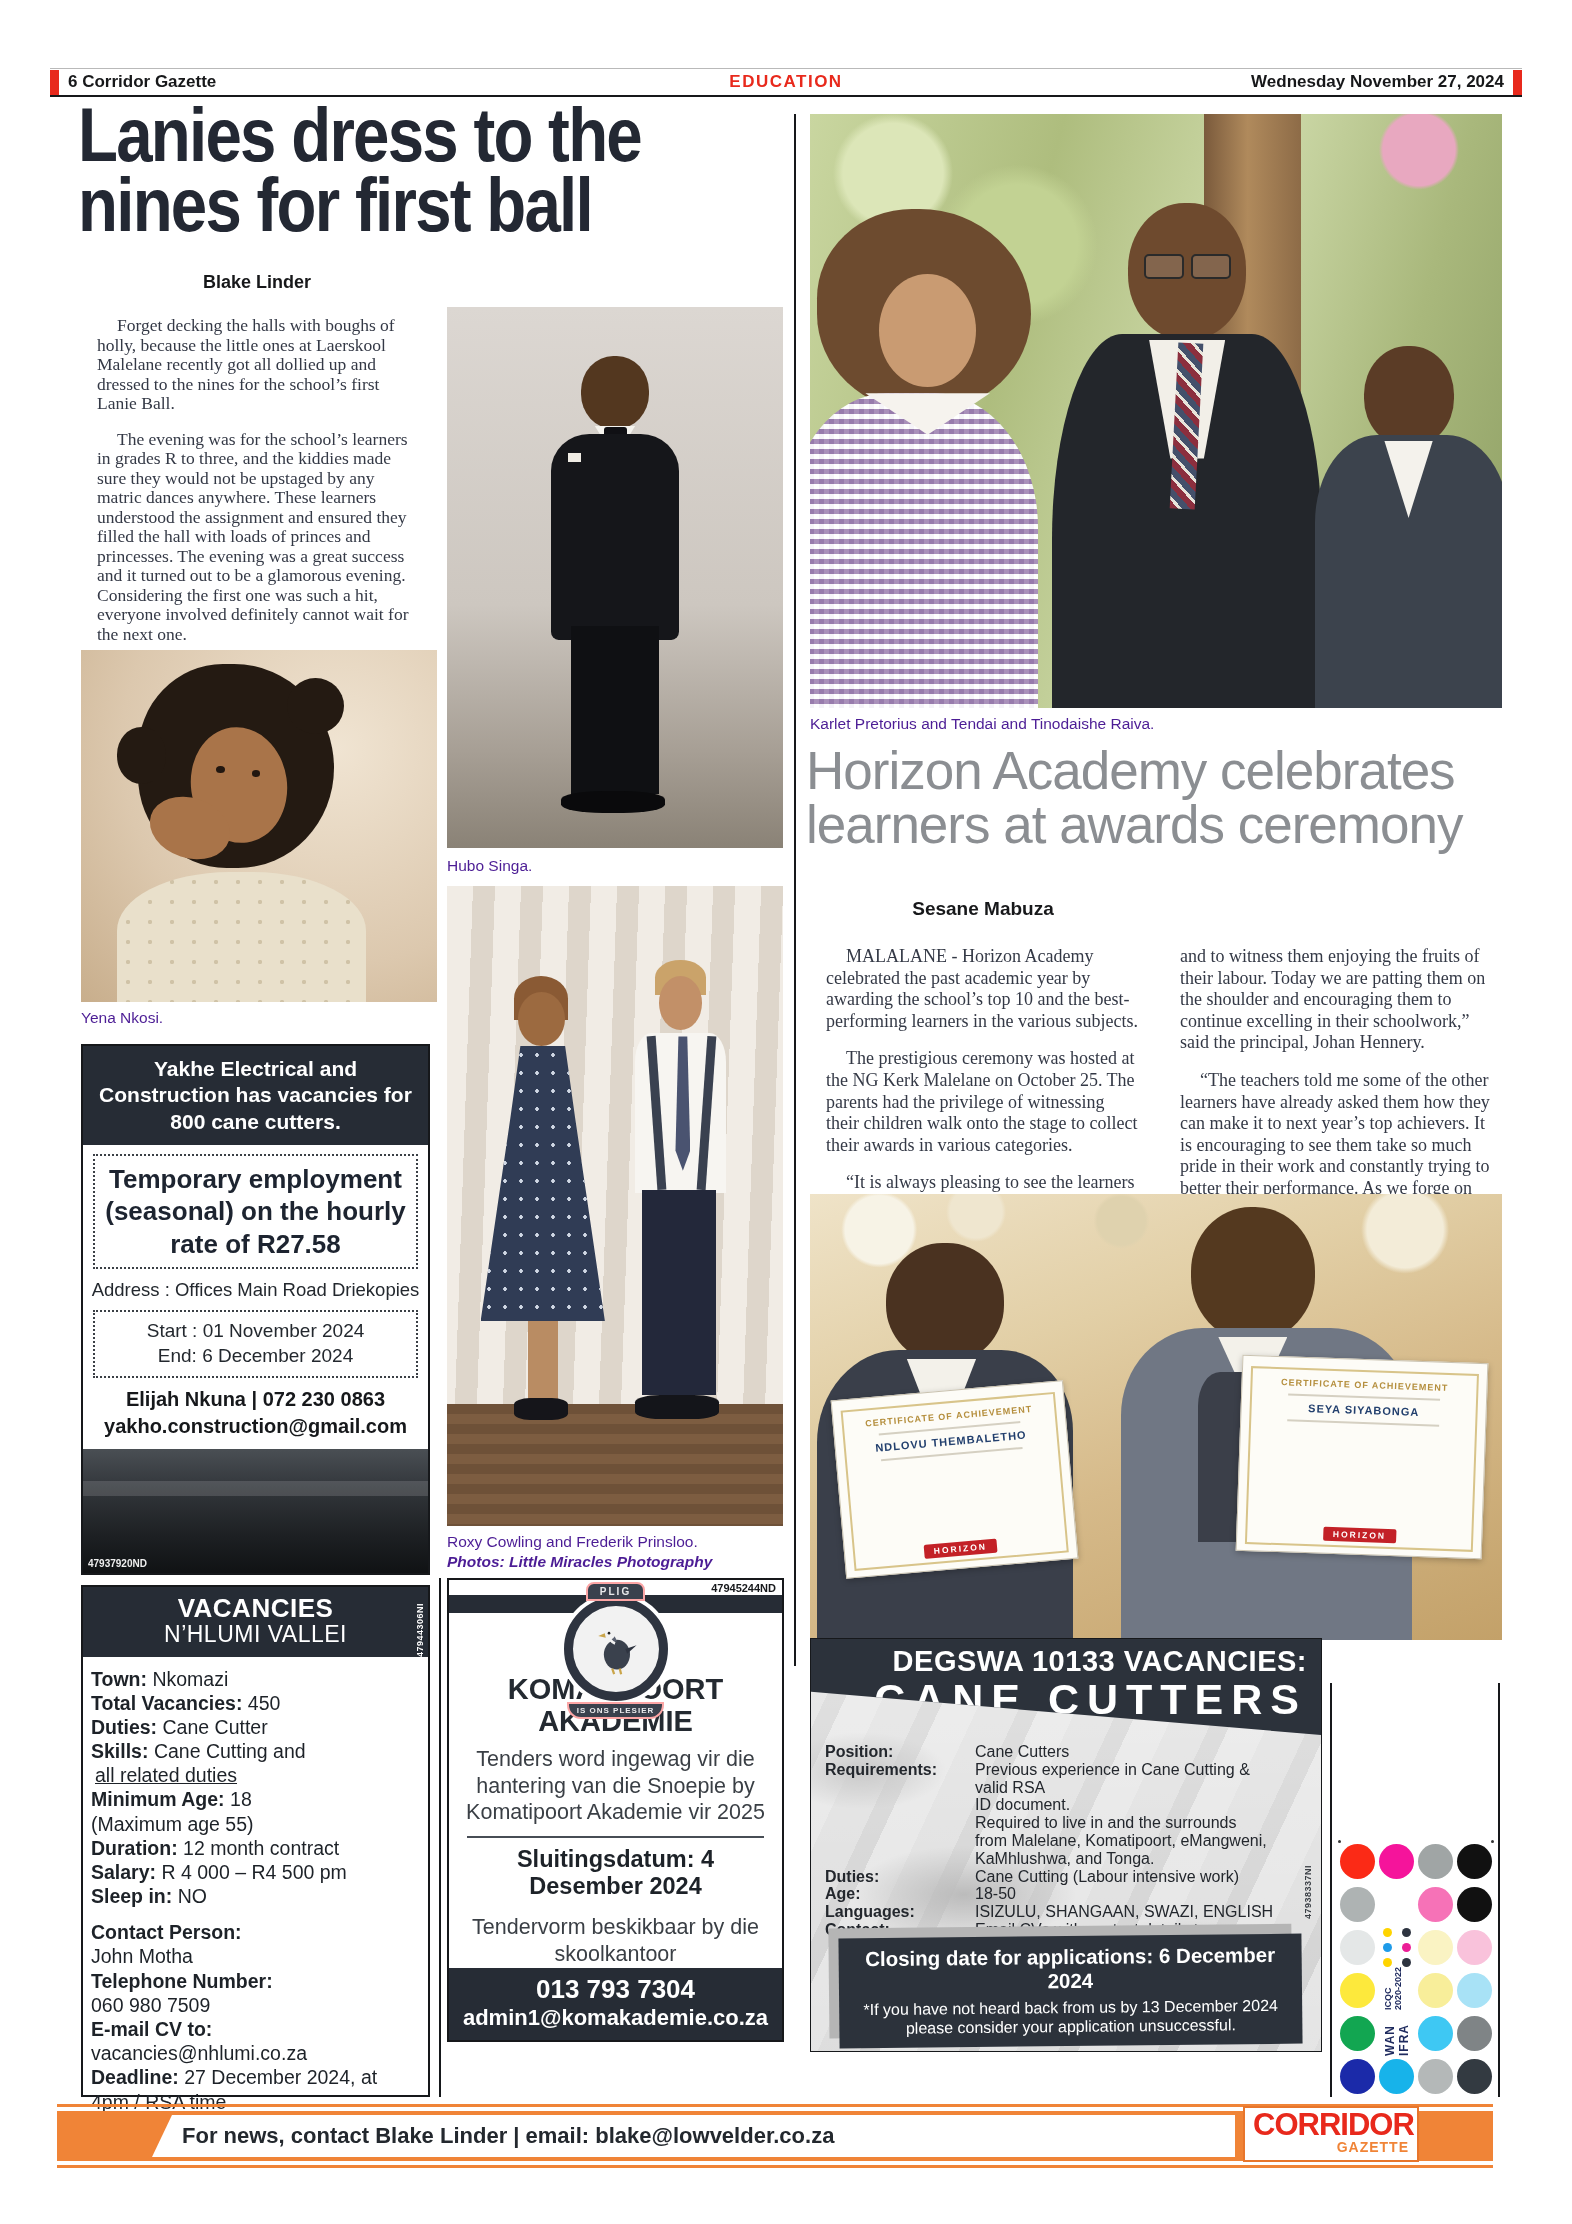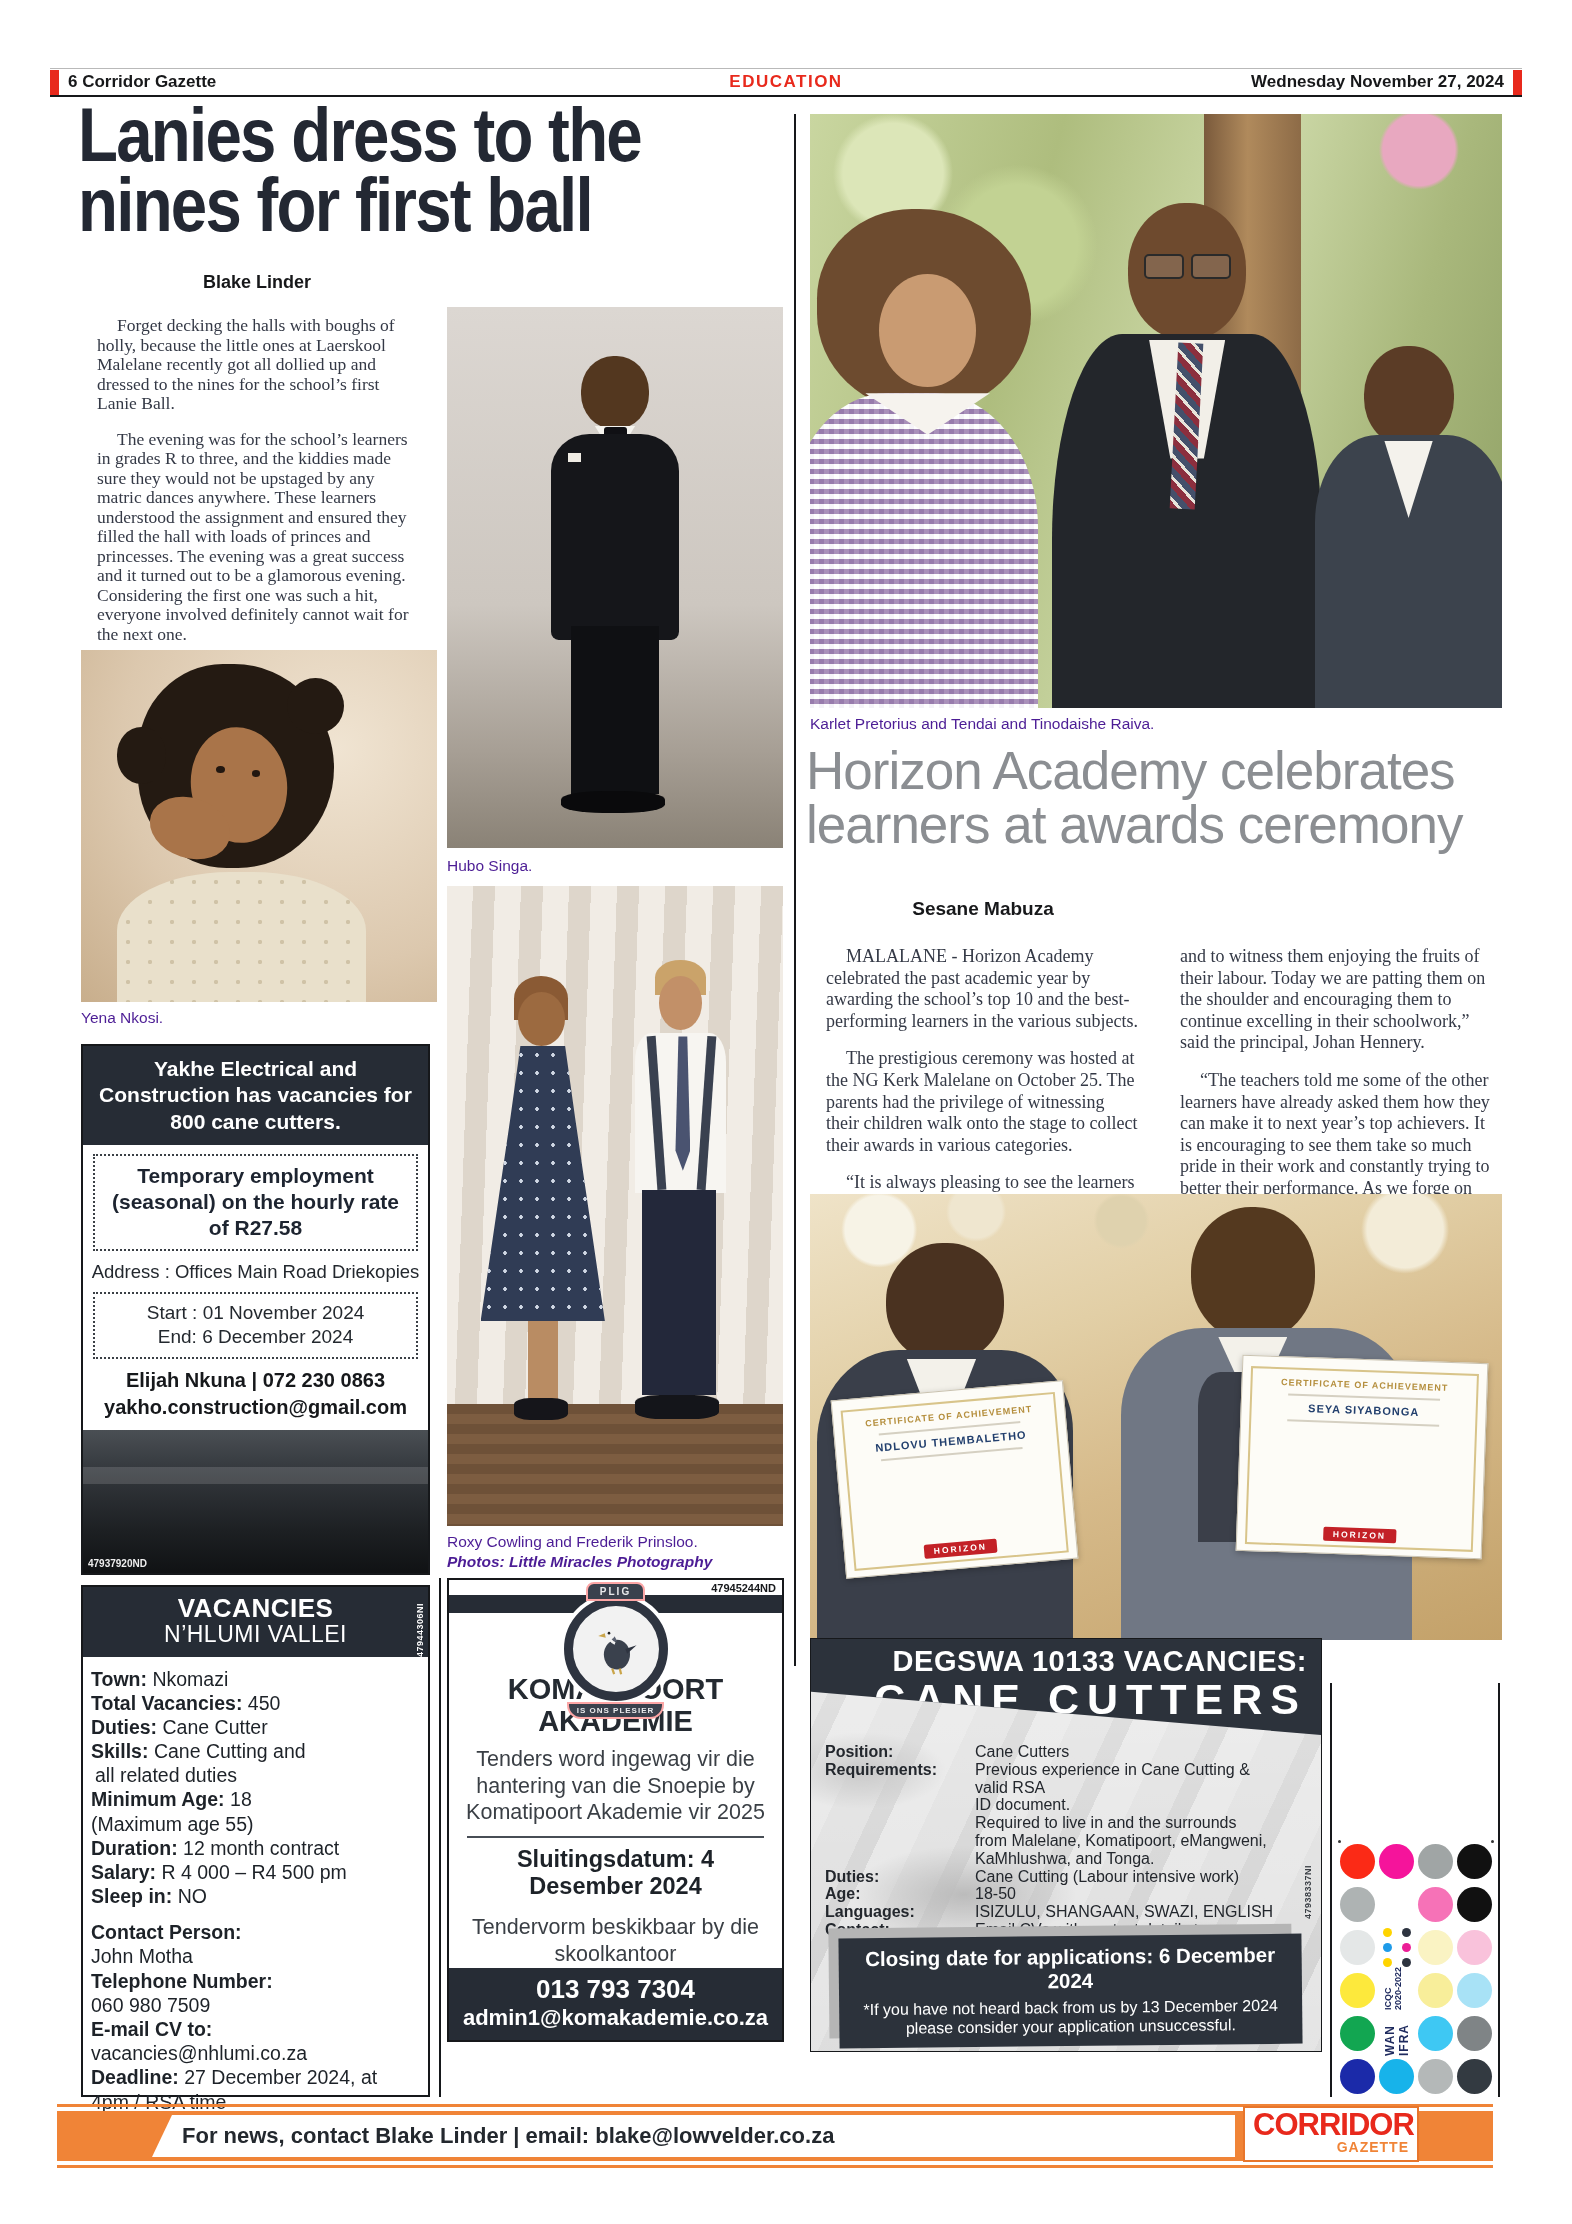--- a/index.html
+++ b/index.html
@@ -126,21 +126,21 @@
 
   
   .ad{position:absolute;border:2px solid #16181b;box-sizing:border-box;background:#fff;}
   .ad-dark{background:#262c35;color:#fff;}
   .vcode{writing-mode:vertical-rl;transform:rotate(180deg);font-size:9px;font-weight:700;letter-spacing:.5px;}
 
   
   .ad-yakhe{left:81px;top:1044px;width:349px;height:531px;display:flex;flex-direction:column;}
   .yk-head{padding:10px 8px;text-align:center;font-size:21px;font-weight:700;line-height:1.25;}
   .yk-box{border:2px dotted #3a3f45;margin:9px 10px 0;padding:7px 6px;text-align:center;}
-  .yk-box1{font-size:21px;font-weight:700;color:#1d2430;line-height:1.25;}
+  .yk-box1{font-size:26px;font-weight:700;color:#1d2430;line-height:1.25;}
   .yk-addr{margin:10px 6px 0;text-align:center;font-size:18.5px;color:#23282e;}
   .yk-box2{font-size:19px;color:#23282e;line-height:1.3;}
   .yk-contact{margin:8px 4px 9px;text-align:center;font-size:20px;font-weight:700;color:#16181b;line-height:1.35;}
   .yk-photo{flex:1;position:relative;background:linear-gradient(180deg,#4a4f54 0%,#33373c 30%,#1d2023 70%,#101214 100%);}
   .yk-photo::after{content:"";position:absolute;left:0;right:0;top:26%;height:12%;background:rgba(255,255,255,.14);}
   .yk-code{position:absolute;left:5px;bottom:4px;color:#eee;font-size:10px;font-weight:700;}
 
   
   .ad-nhlumi{left:81px;top:1585px;width:349px;height:512px;}
   .nh-head{position:relative;background:#262c35;color:#fff;text-align:center;padding:8px 4px 9px;}
@@ -367,21 +367,21 @@
     <div class="nh-head">
       <div class="nh-h1">VACANCIES</div>
       <div class="nh-h2">N’HLUMI VALLEI</div>
       <div class="nh-code vcode">47944306NI</div>
     </div>
     <div class="nh-body">
       <p><b>Town:</b> <span>Nkomazi</span></p>
       <p><b>Total Vacancies:</b> <span>450</span></p>
       <p><b>Duties:</b> <span>Cane Cutter</span></p>
       <p><b>Skills:</b> <span>Cane Cutting and</span></p>
-      <p style="padding-left:4px;"><span>all related duties</span></p>
+      <p style="padding-left:4px;text-decoration:underline;"><span>all related duties</span></p>
       <p><b>Minimum Age:</b> <span>18</span></p>
       <p><span>(Maximum age 55)</span></p>
       <p><b>Duration:</b> <span>12 month contract</span></p>
       <p><b>Salary:</b> <span>R 4 000 – R4 500 pm</span></p>
       <p><b>Sleep in:</b> <span>NO</span></p>
       <div class="nh-gap"></div>
       <p><b>Contact Person:</b></p>
       <p><span>John Motha</span></p>
       <p><b>Telephone Number:</b></p>
       <p><span>060 980 7509</span></p>

